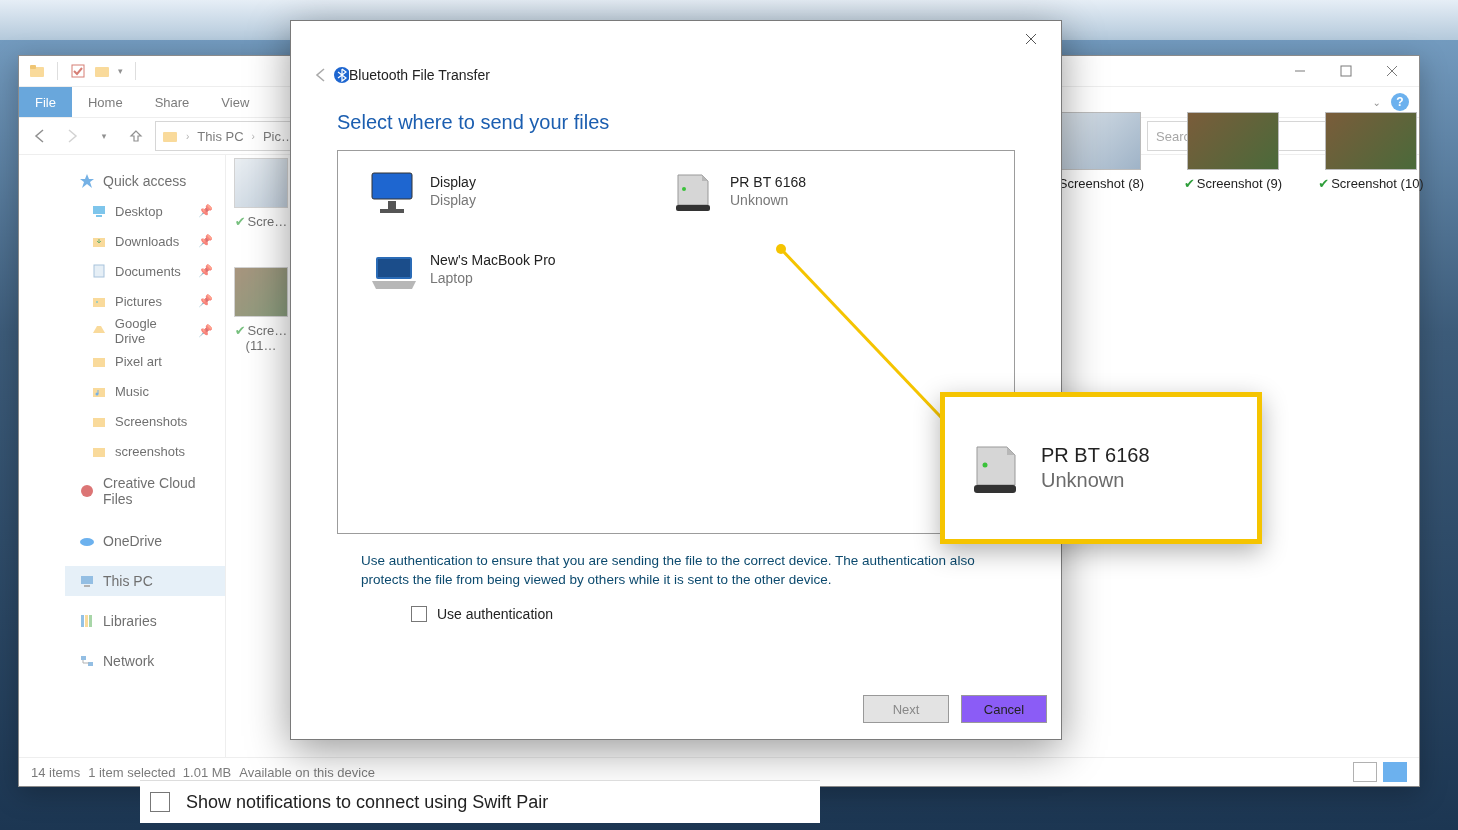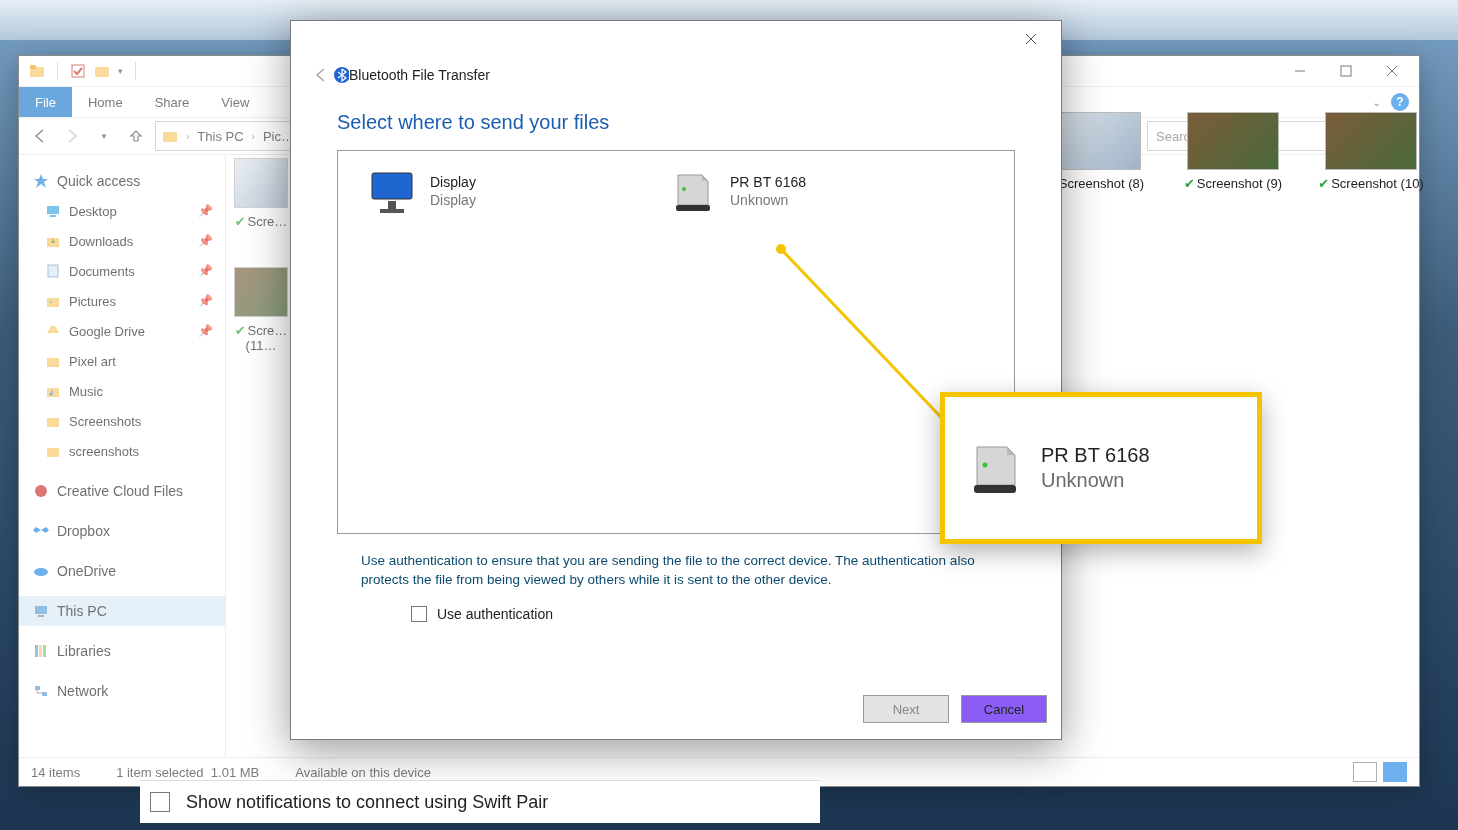--- a/index.html
+++ b/index.html
@@ -25,37 +25,37 @@
   .navrow{height:36px;display:flex;align-items:center;gap:6px;padding:0 8px;border-bottom:1px solid #e5e5e5;}
   .navbtn{width:26px;height:26px;display:flex;align-items:center;justify-content:center;color:#555;}
   .addr{flex:1;height:28px;border:1px solid #c0c0c0;display:flex;align-items:center;padding:0 6px;font-size:13px;color:#333;gap:4px;}
   .addr .chev{color:#888;margin:0 4px;font-size:10px;}
   .addr-end{display:flex;align-items:center;gap:4px;margin-left:4px;}
   .refbtn{width:26px;height:26px;border:1px solid #c0c0c0;display:flex;align-items:center;justify-content:center;color:#555;}
   .searchbox{width:246px;height:28px;border:1px solid #c0c0c0;display:flex;align-items:center;padding:0 8px;font-size:13px;color:#777;justify-content:space-between;}
   
   .body{position:absolute;top:98px;bottom:28px;left:0;right:0;display:flex;}
   .sidebar{width:206px;border-right:1px solid #e5e5e5;padding:12px 0;}
-  .sb-item{display:flex;align-items:center;gap:8px;padding:4px 12px 4px 26px;font-size:13px;color:#222;position:relative;height:22px;}
+  .sb-item{display:flex;align-items:center;gap:8px;padding:4px 12px 4px 26px;font-size:13px;color:#222;position:relative;height:22px;margin-left:46px;}
   .sb-item.top{padding-left:14px;font-size:14px;}
   .pin{margin-left:auto;color:#888;font-size:12px;}
   .sb-item.sel{background:#d9e8f5;}
   .sb-group{height:10px;}
   .ico{width:16px;height:16px;display:inline-flex;align-items:center;justify-content:center;}
   .thumbcell{width:110px;text-align:center;font-size:13px;color:#222;}
   .thumb{width:90px;height:56px;margin:0 auto 6px;background:#888;border:1px solid #bbb;background:linear-gradient(135deg,#7a5c3a,#4a6a3a);}
   .thumb.light{background:linear-gradient(135deg,#dfe6ec,#9fb3c7);}
   .sync{color:#2e9e3a;margin-right:2px;}
   
   .leftthumbs{width:70px;padding-top:4px;}
   .leftthumbs .thumb{width:52px;height:48px;}
   
   .rightthumbs{position:absolute;top:112px;left:1040px;display:flex;gap:28px;}
   
-  .status{position:absolute;left:0;right:0;bottom:0;height:28px;border-top:1px solid #e5e5e5;display:flex;align-items:center;padding:0 12px;font-size:13px;color:#333;gap:36px;}
+  .status{position:absolute;left:0;right:0;bottom:0;height:28px;border-top:1px solid #e5e5e5;display:flex;align-items:center;padding:0 12px;font-size:13px;color:#333;gap:8px;}
   .status .views{margin-left:auto;display:flex;gap:6px;}
   .viewbtn{width:22px;height:18px;border:1px solid #888;}
   .viewbtn.active{background:#1e88e5;border-color:#1e88e5;}
   
   .btwin{position:absolute;left:290px;top:20px;width:770px;height:718px;background:#fff;border:1px solid #7a7a7a;box-shadow:0 10px 40px rgba(0,0,0,.4);}
   .bt-title{height:36px;display:flex;align-items:center;justify-content:flex-end;padding:0 10px;}
   .bt-close{width:40px;height:28px;display:flex;align-items:center;justify-content:center;color:#555;}
   .bt-head{display:flex;align-items:center;gap:0;padding:6px 18px 24px 18px;}
   .bt-back{width:24px;height:24px;color:#888;display:flex;align-items:center;justify-content:center;}
   .bt-headtxt{font-size:14px;color:#222;}
@@ -288,28 +288,20 @@
       <div class="sb-group"></div>
       <div class="sb-item top">
           <span class="ico">
             <svg width="16" height="16">
               <circle cx="8" cy="8" r="6" fill="#c92b2b"></circle>
             </svg>
           </span>
           <span>Creative Cloud Files</span>
         </div>
       <div class="sb-group"></div>
-      <div class="sb-item top">
-          <span class="ico">
-            <svg width="16" height="16">
-              <path d="M3 4l5 3-5 3-3-3zM13 4l-5 3 5 3 3-3z" fill="#1e88e5"></path>
-            </svg>
-          </span>
-          <span>Dropbox</span>
-        </div>
       <div class="sb-group"></div>
       <div class="sb-item top">
           <span class="ico">
             <svg width="16" height="16">
               <ellipse cx="8" cy="9" rx="7" ry="4" fill="#1e88e5"></ellipse>
             </svg>
           </span>
           <span>OneDrive</span>
         </div>
       <div class="sb-group"></div>
@@ -434,20 +426,33 @@
             <path d="M34 8l6 6h-6z" fill="#b8b8b8"></path>
             <circle cx="16" cy="22" r="2" fill="#3ac23a"></circle>
             <rect x="8" y="38" width="34" height="6" rx="2" fill="#333"></rect>
           </svg>
         </div>
       <div>
           <div class="devname">PR BT 6168</div>
           <div class="devtype">Unknown</div>
         </div>
     </div>
+    <div class="dev">
+      <div class="devicon">
+          <svg width="52" height="40">
+            <rect x="8" y="4" width="36" height="22" rx="2" fill="#2a6bb6"></rect>
+            <rect x="10" y="6" width="32" height="18" fill="#1b4d8a"></rect>
+            <path d="M4 28h44l-4 8H8z" fill="#b7b7b7"></path>
+          </svg>
+        </div>
+      <div>
+          <div class="devname">New's MacBook Pro</div>
+          <div class="devtype">Laptop</div>
+        </div>
+    </div>
   </div>
 
   <div class="bt-note">Use authentication to ensure that you are sending the file to the correct device. The authentication also protects the file from being viewed by others while it is sent to the other device.</div>
   <div class="bt-auth">
     <div class="chk"></div>
     <span>Use authentication</span>
   </div>
   <div class="bt-foot">
     <div class="btn disabled">Next</div>
     <div class="btn">Cancel</div>

